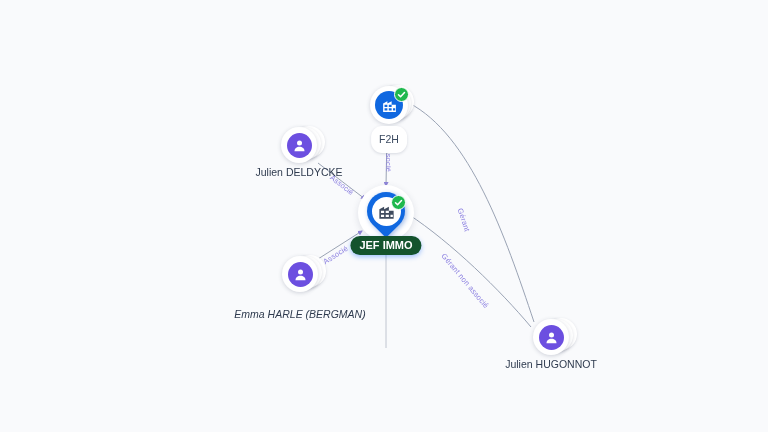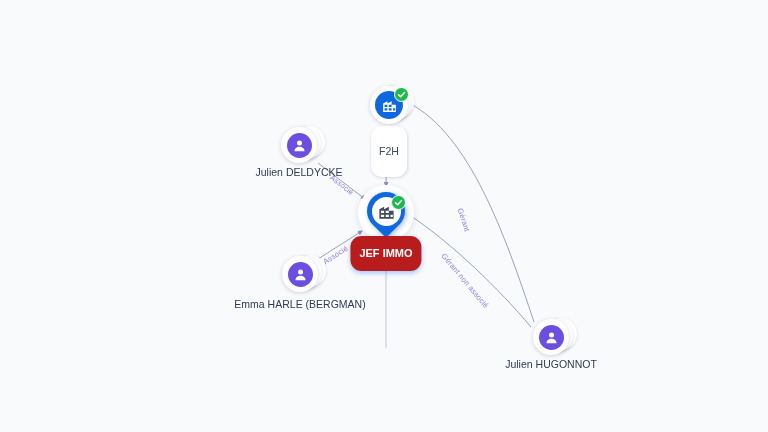--- a/index.html
+++ b/index.html
@@ -120,32 +120,32 @@
   }
   .badge svg { width: 9px; height: 9px; display: block; }
 
   
   .label {
     position: absolute;
     white-space: nowrap;
     transform: translateX(-50%);
     font-size: 10.5px;
     line-height: 1;
-    padding: 20px 8px;
+    padding: 8px 8px;
     border-radius: 11px;
     background: #ffffff;
     color: #3b4a61;
     box-shadow: 0 1px 3px rgba(40,50,80,0.16);
   }
   .label.focus {
-    background: #b91c1c;
+    background: #14532d;
     color: #ffffff;
     font-weight: bold;
     font-size: 11px;
-    padding: 12px 9px;
+    padding: 4px 9px;
     box-shadow: 0 2px 5px rgba(26,109,255,0.40);
   }
   .label.plain {
     background: transparent;
     box-shadow: none;
     color: #2f3b4f;
     padding: 3px 5px;
   }
 
   
@@ -229,21 +229,21 @@
     <div class="stack" style="width:32px;height:32px;left:-6px;top:-19px;"></div>
     <div class="stack" style="width:33px;height:33px;left:-11px;top:-18px;"></div>
     <div class="disc person-outer">
       <div class="disc person-inner" style="position:relative;left:0;top:0;">
         <svg viewBox="0 0 24 24" fill="#ffffff" xmlns="http://www.w3.org/2000/svg">
           <circle cx="12" cy="8" r="4"></circle>
           <path d="M4 21c0-4.4 3.6-7 8-7s8 2.6 8 7z"></path>
         </svg>
       </div>
     </div>
-    <div class="label plain" style="left:0px; top:22px;">Emma HARLE (BERGMAN)</div>
+    <div class="label plain" style="left:0px; top:32px;font-style:italic;">Emma HARLE (BERGMAN)</div>
   </div>
 
   <div class="node" style="left:551px; top:337px;">
     <div class="stack" style="width:32px;height:32px;left:-6px;top:-19px;"></div>
     <div class="stack" style="width:33px;height:33px;left:-11px;top:-18px;"></div>
     <div class="disc person-outer">
       <div class="disc person-inner" style="position:relative;left:0;top:0;">
         <svg viewBox="0 0 24 24" fill="#ffffff" xmlns="http://www.w3.org/2000/svg">
           <circle cx="12" cy="8" r="4"></circle>
           <path d="M4 21c0-4.4 3.6-7 8-7s8 2.6 8 7z"></path>

